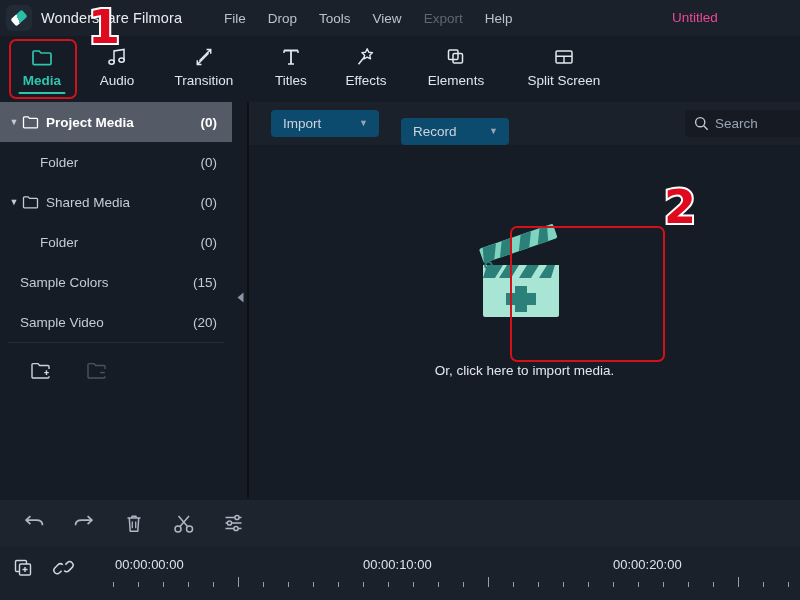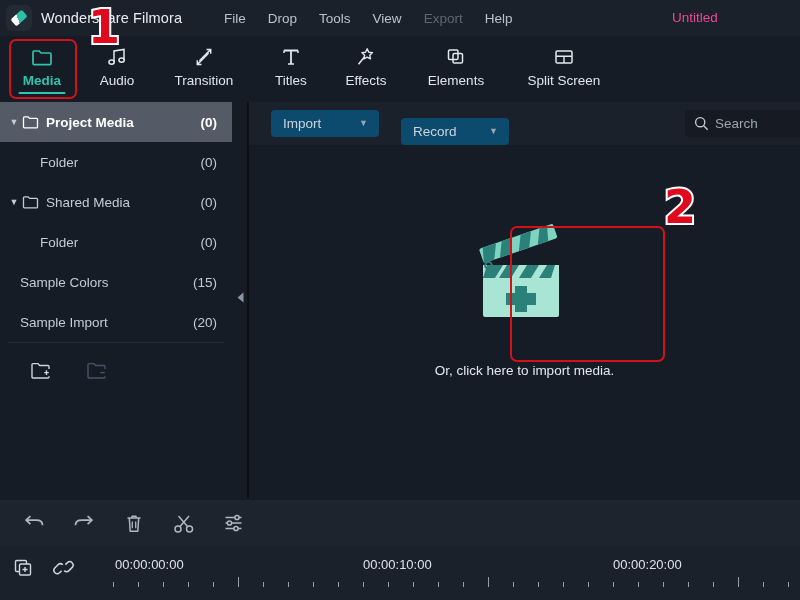--- a/index.html
+++ b/index.html
@@ -304,21 +304,21 @@
       <div class="tree-label">Folder</div>
       <div class="tree-count">(0)</div>
     </div>
 
     <div class="tree-row plain">
       <div class="tree-label">Sample Colors</div>
       <div class="tree-count">(15)</div>
     </div>
 
     <div class="tree-row plain">
-      <div class="tree-label">Sample Import</div>
+      <div class="tree-label">Sample Video</div>
       <div class="tree-count">(20)</div>
     </div>
   </div>
 
   <div class="sidebar-sep"></div>
 
   <div class="sidebar-footer">
     <div class="sf-btn">
       <svg width="22" height="19" viewBox="0 0 22 19">
           <path d="M2 16V3.6a1 1 0 0 1 1-1h5l1.6 1.9h8.4a1 1 0 0 1 1 1V16a1 1 0 0 1-1 1H3a1 1 0 0 1-1-1z" fill="none" stroke="#cbd3de" stroke-width="1.4"></path>

